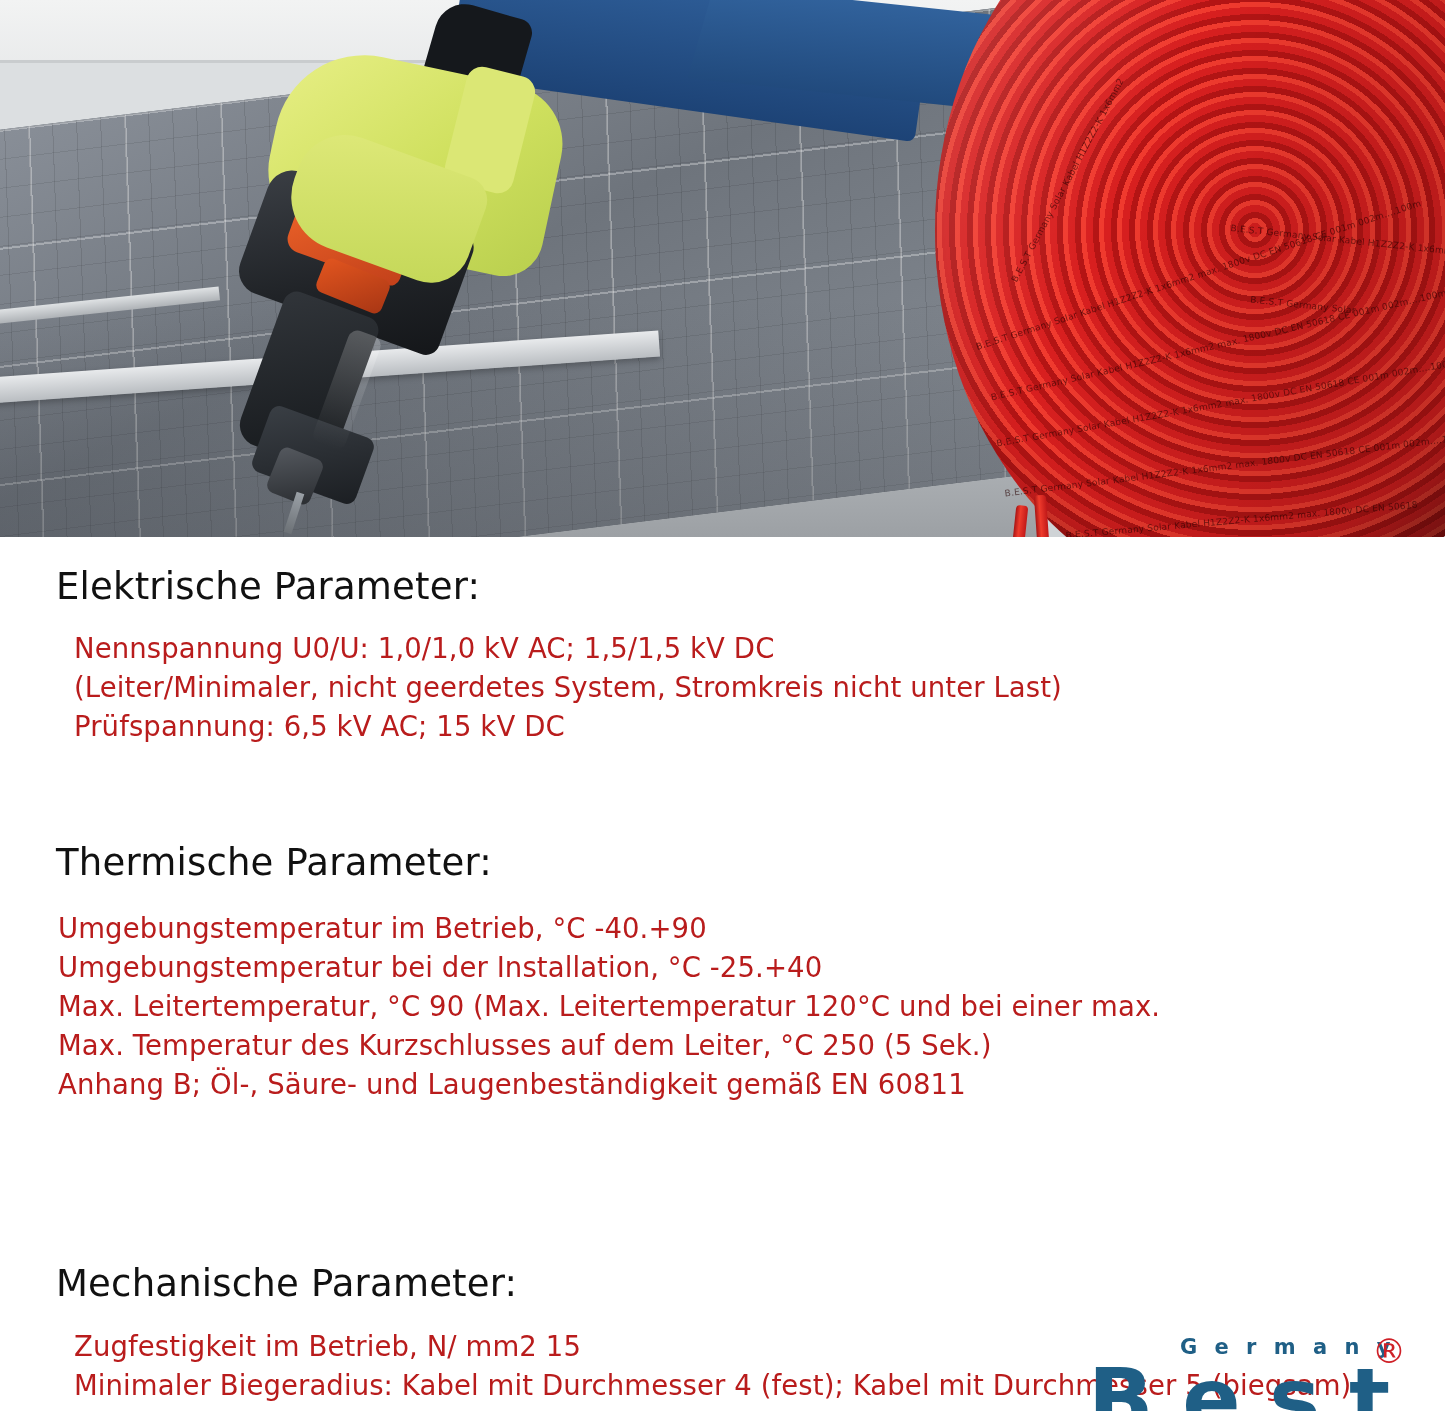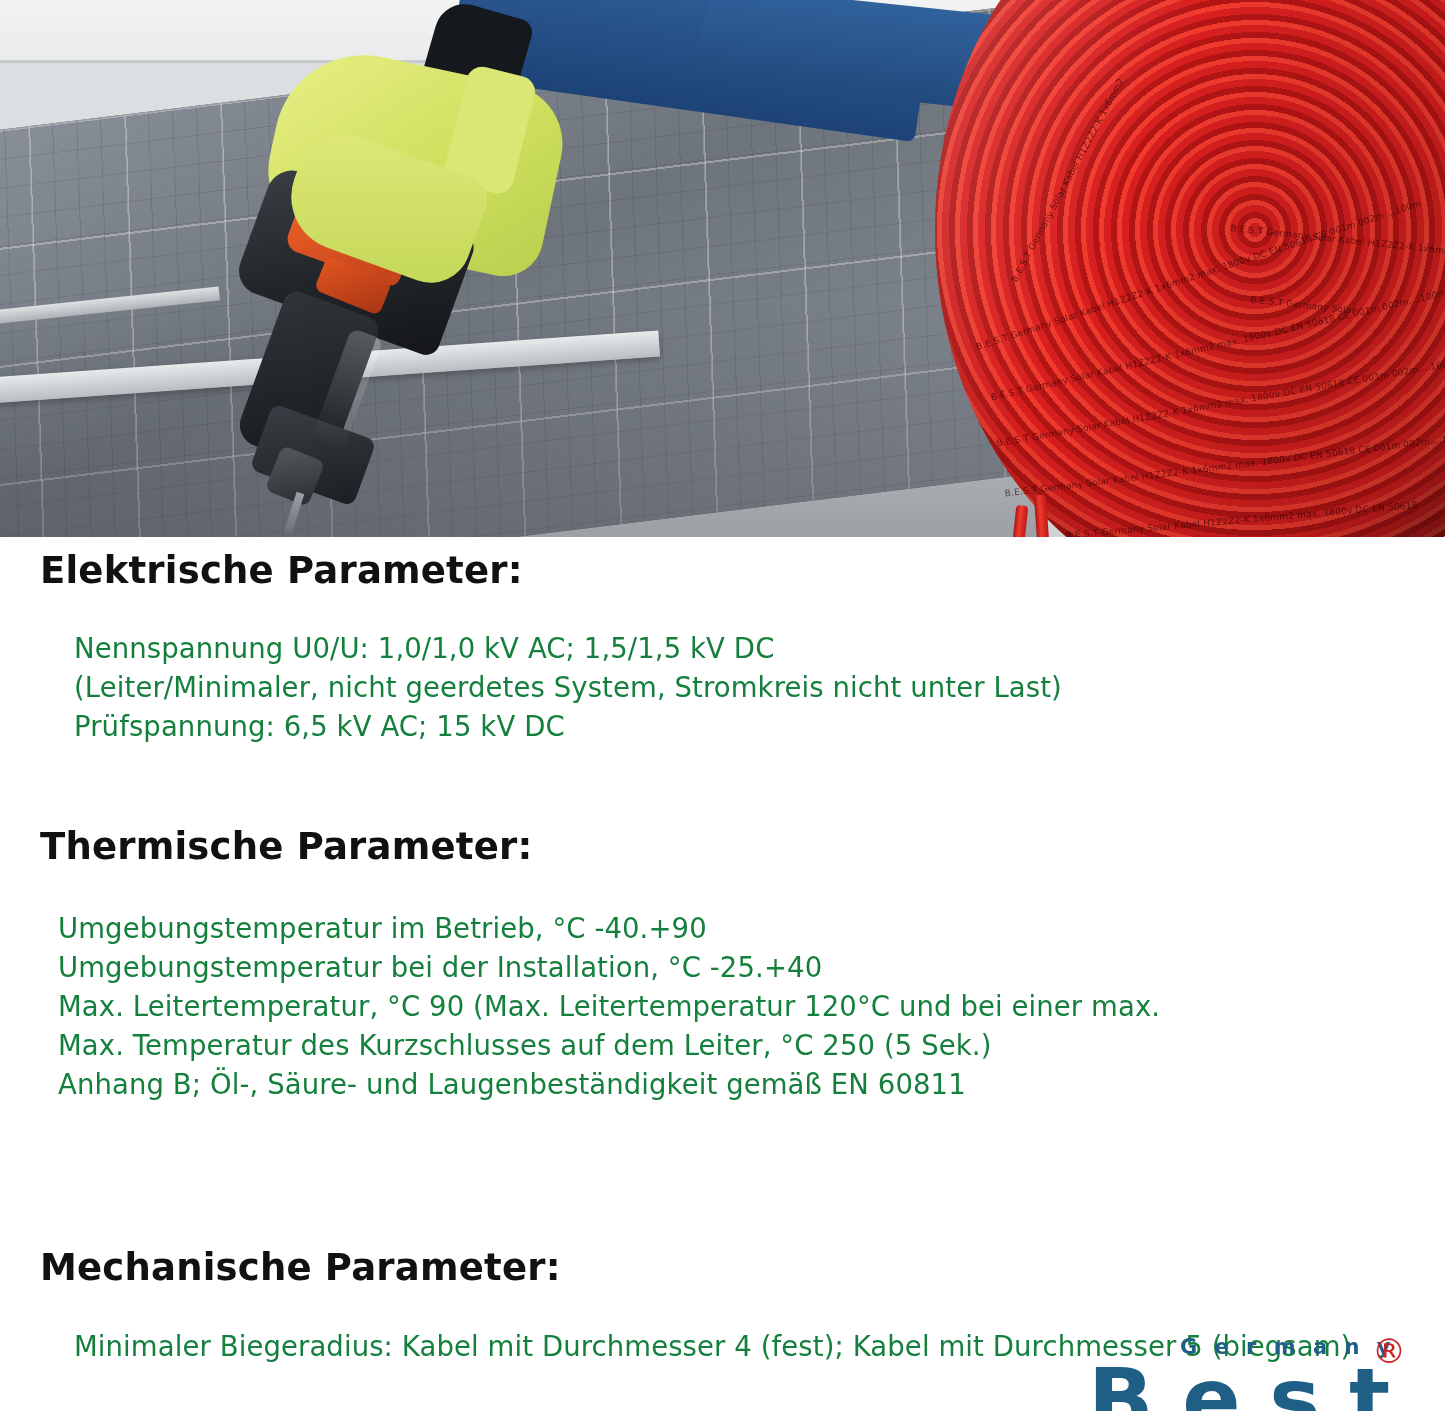--- a/index.html
+++ b/index.html
@@ -297,34 +297,34 @@
 
   
   .content {
     position: absolute;
     left: 0;
     top: 537px;
     width: 1445px;
   }
   h2.section-title {
     font-size: 37px;
-    font-weight: 700;
-    margin: 0;
+    font-weight: 400;
+    margin: 16px;
     color: #111;
     letter-spacing: .2px;
   }
   .sec-elek { position: absolute; left: 40px; top: 12px; }
   .sec-therm { position: absolute; left: 40px; top: 288px; }
   .sec-mech { position: absolute; left: 40px; top: 709px; }
 
   .lines {
     position: absolute;
     font-size: 27.5px;
     line-height: 39px;
-    color: #15803d;
+    color: #b91c1c;
     letter-spacing: .1px;
   }
   .lines-elek { left: 74px; top: 92px; width: 1340px; }
   .lines-therm { left: 58px; top: 372px; width: 1340px; }
   .lines-mech { left: 74px; top: 790px; width: 1360px; }
 
   
   .logo {
     position: absolute;
     left: 1080px;
@@ -423,20 +423,21 @@
   <div class="lines lines-therm">
     <div>Umgebungstemperatur im Betrieb, °C -40.+90</div>
     <div>Umgebungstemperatur bei der Installation, °C -25.+40</div>
     <div>Max. Leitertemperatur, °C 90 (Max. Leitertemperatur 120°C und bei einer max.</div>
     <div>Max. Temperatur des Kurzschlusses auf dem Leiter, °C 250 (5 Sek.)</div>
     <div>Anhang B; Öl-, Säure- und Laugenbeständigkeit gemäß EN 60811</div>
   </div>
 
   <h2 class="section-title sec-mech">Mechanische Parameter:</h2>
   <div class="lines lines-mech">
+    <div>Zugfestigkeit im Betrieb, N/ mm2 15</div>
     <div>Minimaler Biegeradius: Kabel mit Durchmesser 4 (fest); Kabel mit Durchmesser 5 (biegsam)</div>
   </div>
 
   <div class="logo">
     <span class="logo-germany">G e r m a n y</span>
     <span class="logo-best">B.e.s.t</span>
     <span class="logo-reg">®</span>
   </div>
 
 </div>

